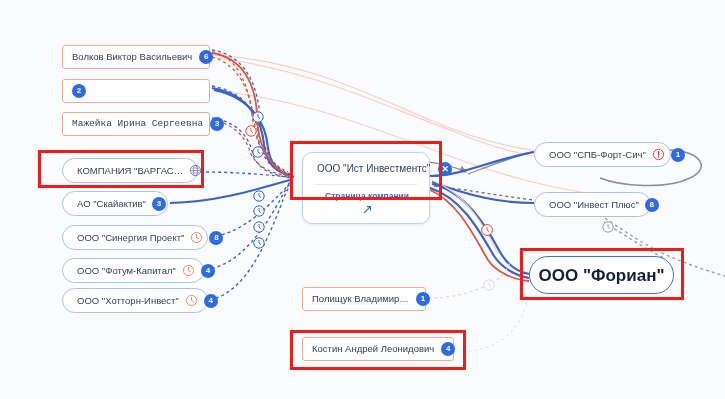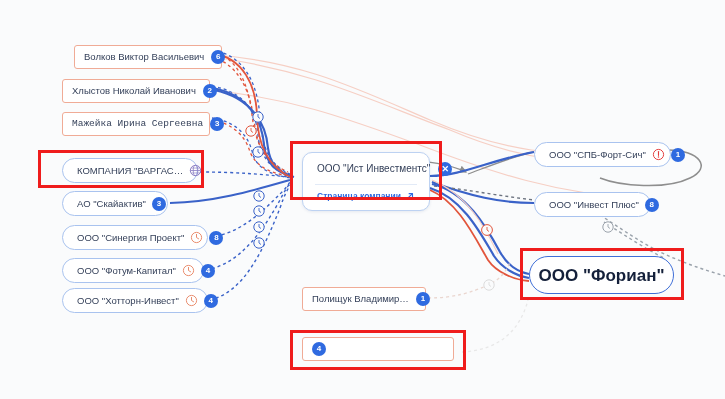--- a/index.html
+++ b/index.html
@@ -86,20 +86,21 @@
   }
   .card-bot {
     display: flex;
     align-items: center;
     gap: 4px;
     padding: 7px 12px 9px 14px;
     font-size: 8.5px;
     font-weight: bold;
     color: #2f6ae0;
     cursor: pointer;
+    flex-direction: column;
   }
   .badge {
     display: inline-flex;
     align-items: center;
     justify-content: center;
     width: 14px;
     height: 14px;
     border-radius: 50%;
     background: #2f6ae0;
     color: #ffffff;
@@ -203,41 +204,41 @@
 
     <path d="M432,180 C470,196 486,230 498,254" fill="none" stroke="#f6cfc4" stroke-width="1.2"></path>
 
     <path d="M600,215 C620,228 640,242 660,252 C690,266 712,272 725,276" fill="none" stroke="#9aa2ab" stroke-width="1.4" stroke-dasharray="3,3"></path>
     <path d="M604,222 C626,236 644,248 664,258" fill="none" stroke="#9aa2ab" stroke-width="1.4" stroke-dasharray="3,3"></path>
 
     <path d="M428,298 C455,298 472,292 486,286 C500,280 506,272 510,262" fill="none" stroke="#ead6cf" stroke-width="1.3" stroke-dasharray="3,3"></path>
     <path d="M462,352 C500,350 520,330 528,300" fill="none" stroke="#e8e8e8" stroke-width="1.3" stroke-dasharray="3,3"></path>
   </svg>
 
-  <div class="node person" style="left:62px;top:45px;width:148px;margin-left:12px;">
+  <div class="node person" style="left:62px;top:45px;width:148px;">
     <span class="nlabel">Волков Виктор Васильевич</span>
     <span class="badge">6</span>
   </div>
 
   <div class="node person" style="left:62px;top:79px;width:148px;">
-    <span class="nlabel">Хлыстов Николай Иванович</span>
     <span class="badge">2</span>
   </div>
 
   <div class="node person" style="left:62px;top:112px;width:148px;font-family:Liberation Mono, monospace;">
     <span class="nlabel">Мажейка Ирина Сергеевна</span>
     <span class="badge">3</span>
   </div>
 
   <div class="node person" style="left:302px;top:287px;width:124px;text-align:center;">
     <span class="nlabel">Полищук Владимир…</span>
     <span class="badge">1</span>
   </div>
 
   <div class="node person" style="left:302px;top:337px;width:152px;">
+    <span class="nlabel">Костин Андрей Леонидович</span>
     <span class="badge">4</span>
   </div>
 
   <div class="node company" style="left:62px;top:158px;width:136px;">
     <span class="nlabel">КОМПАНИЯ "ВАРГАС…</span>
     <span>
       <svg class="icon-svg" width="13" height="13" viewBox="0 0 16 16">
         <circle cx="8" cy="8" r="6.4" fill="none" stroke="#8b7fc4" stroke-width="1.2"></circle>
         <ellipse cx="8" cy="8" rx="2.8" ry="6.4" fill="none" stroke="#8b7fc4" stroke-width="1"></ellipse>
         <line x1="1.6" y1="8" x2="14.4" y2="8" stroke="#8b7fc4" stroke-width="1"></line>

